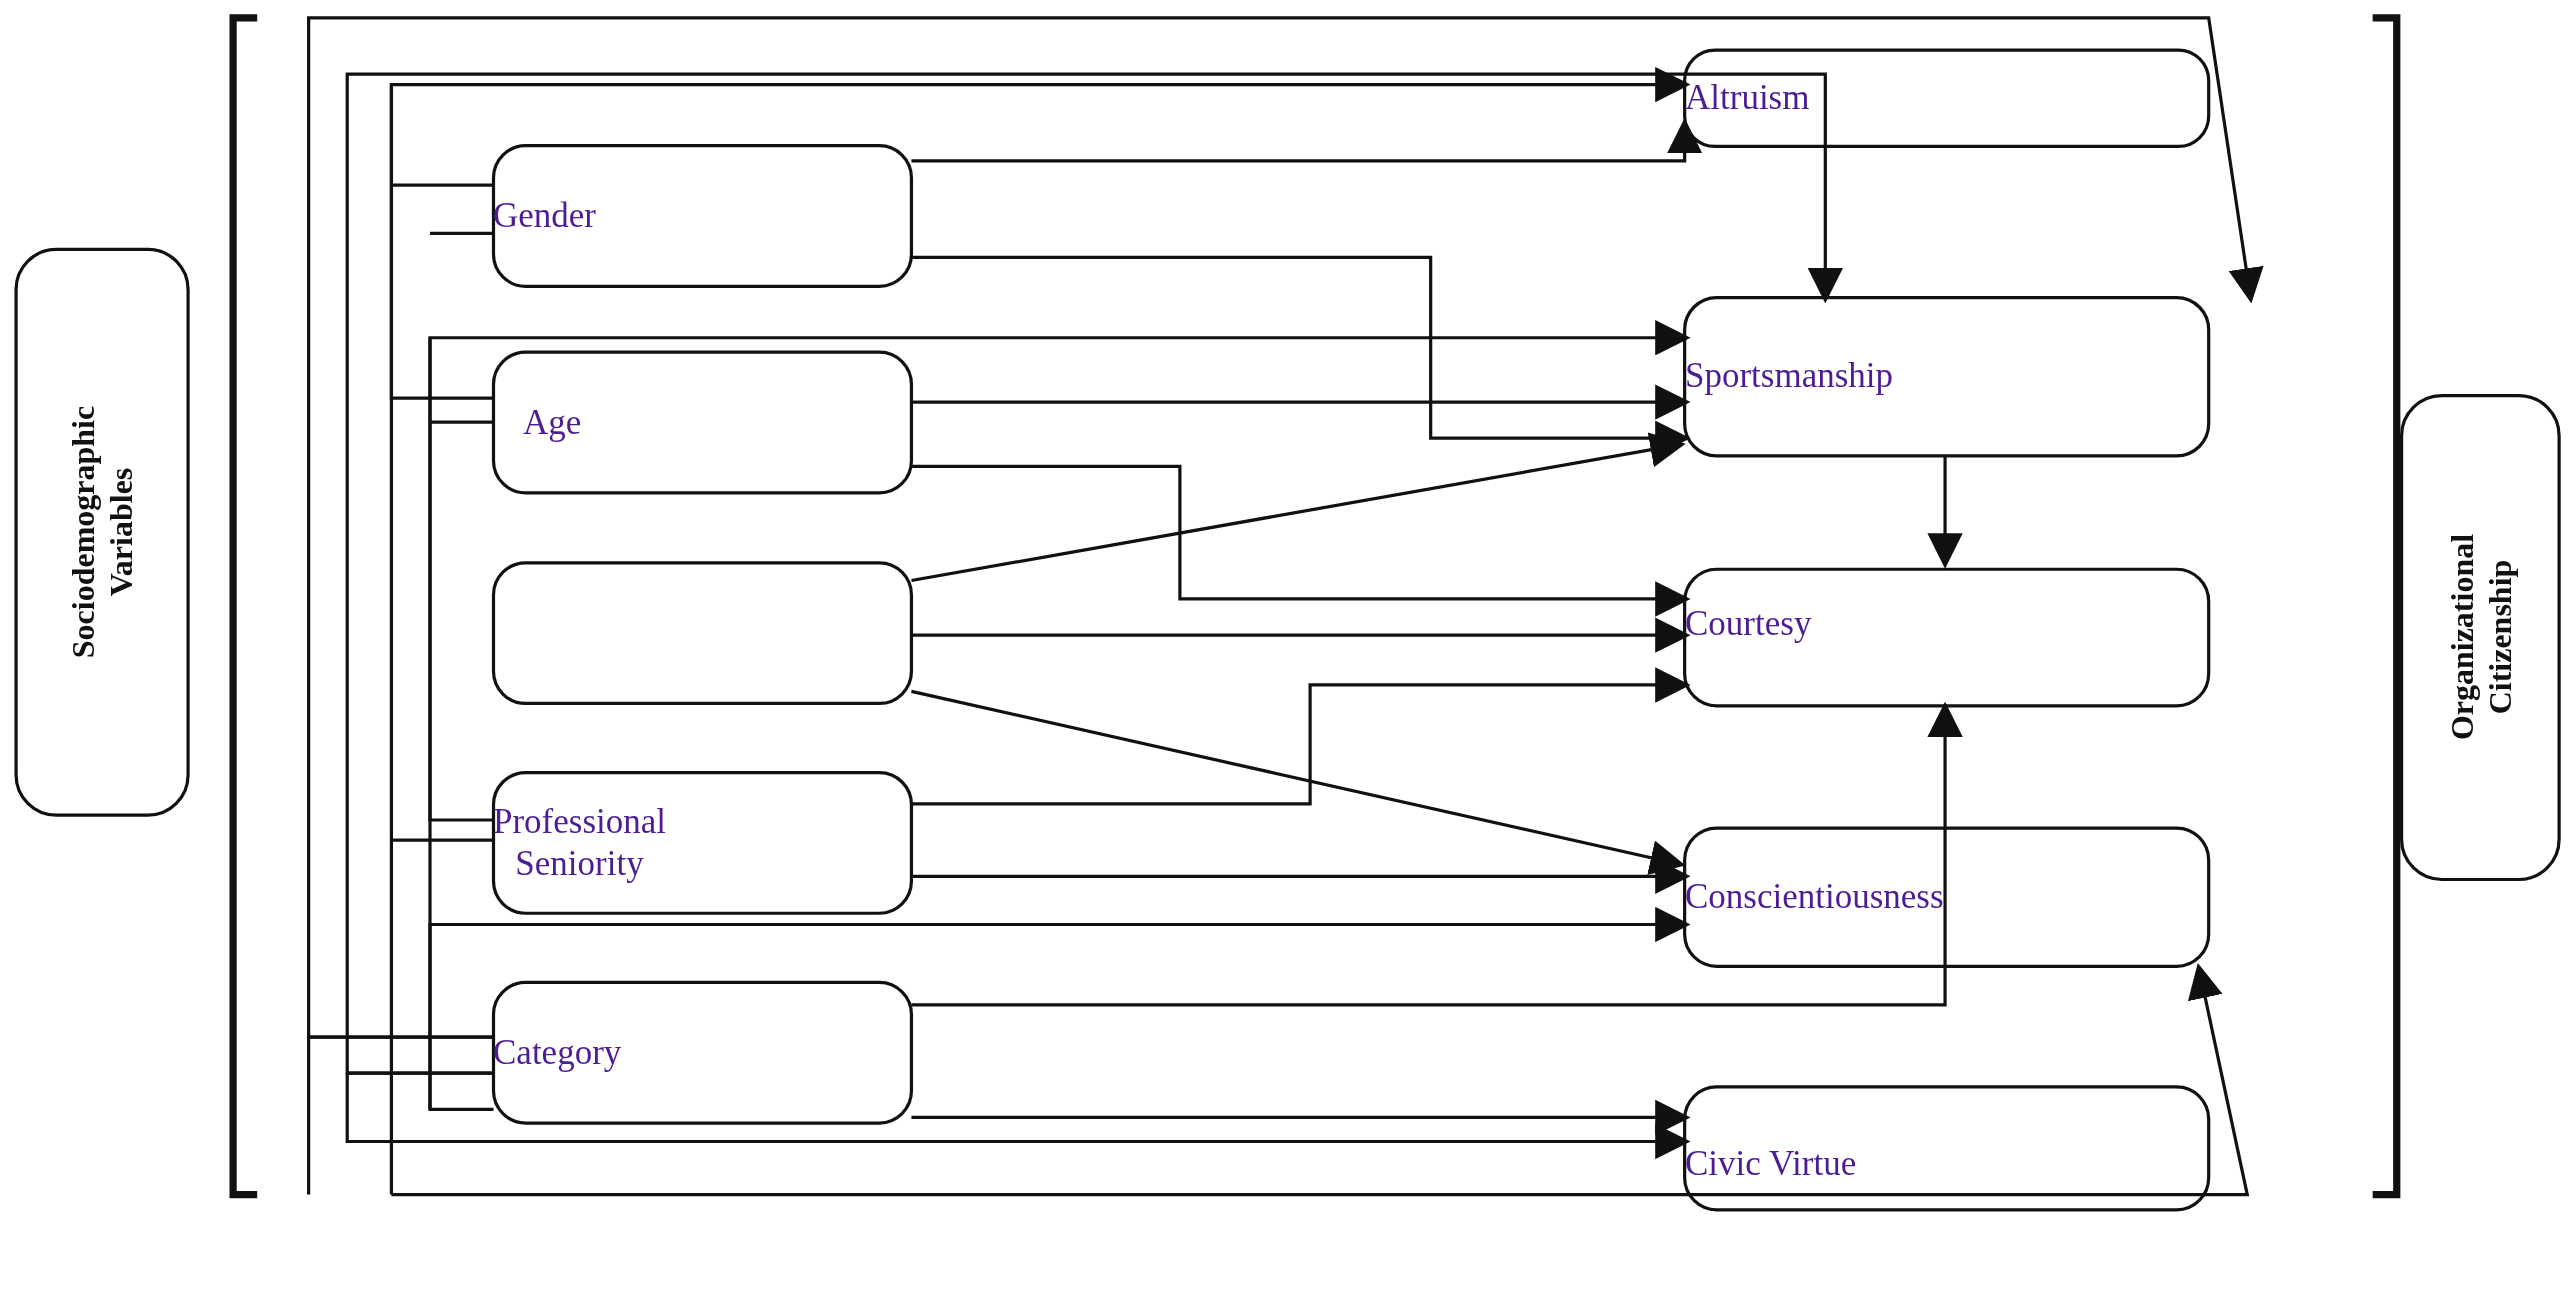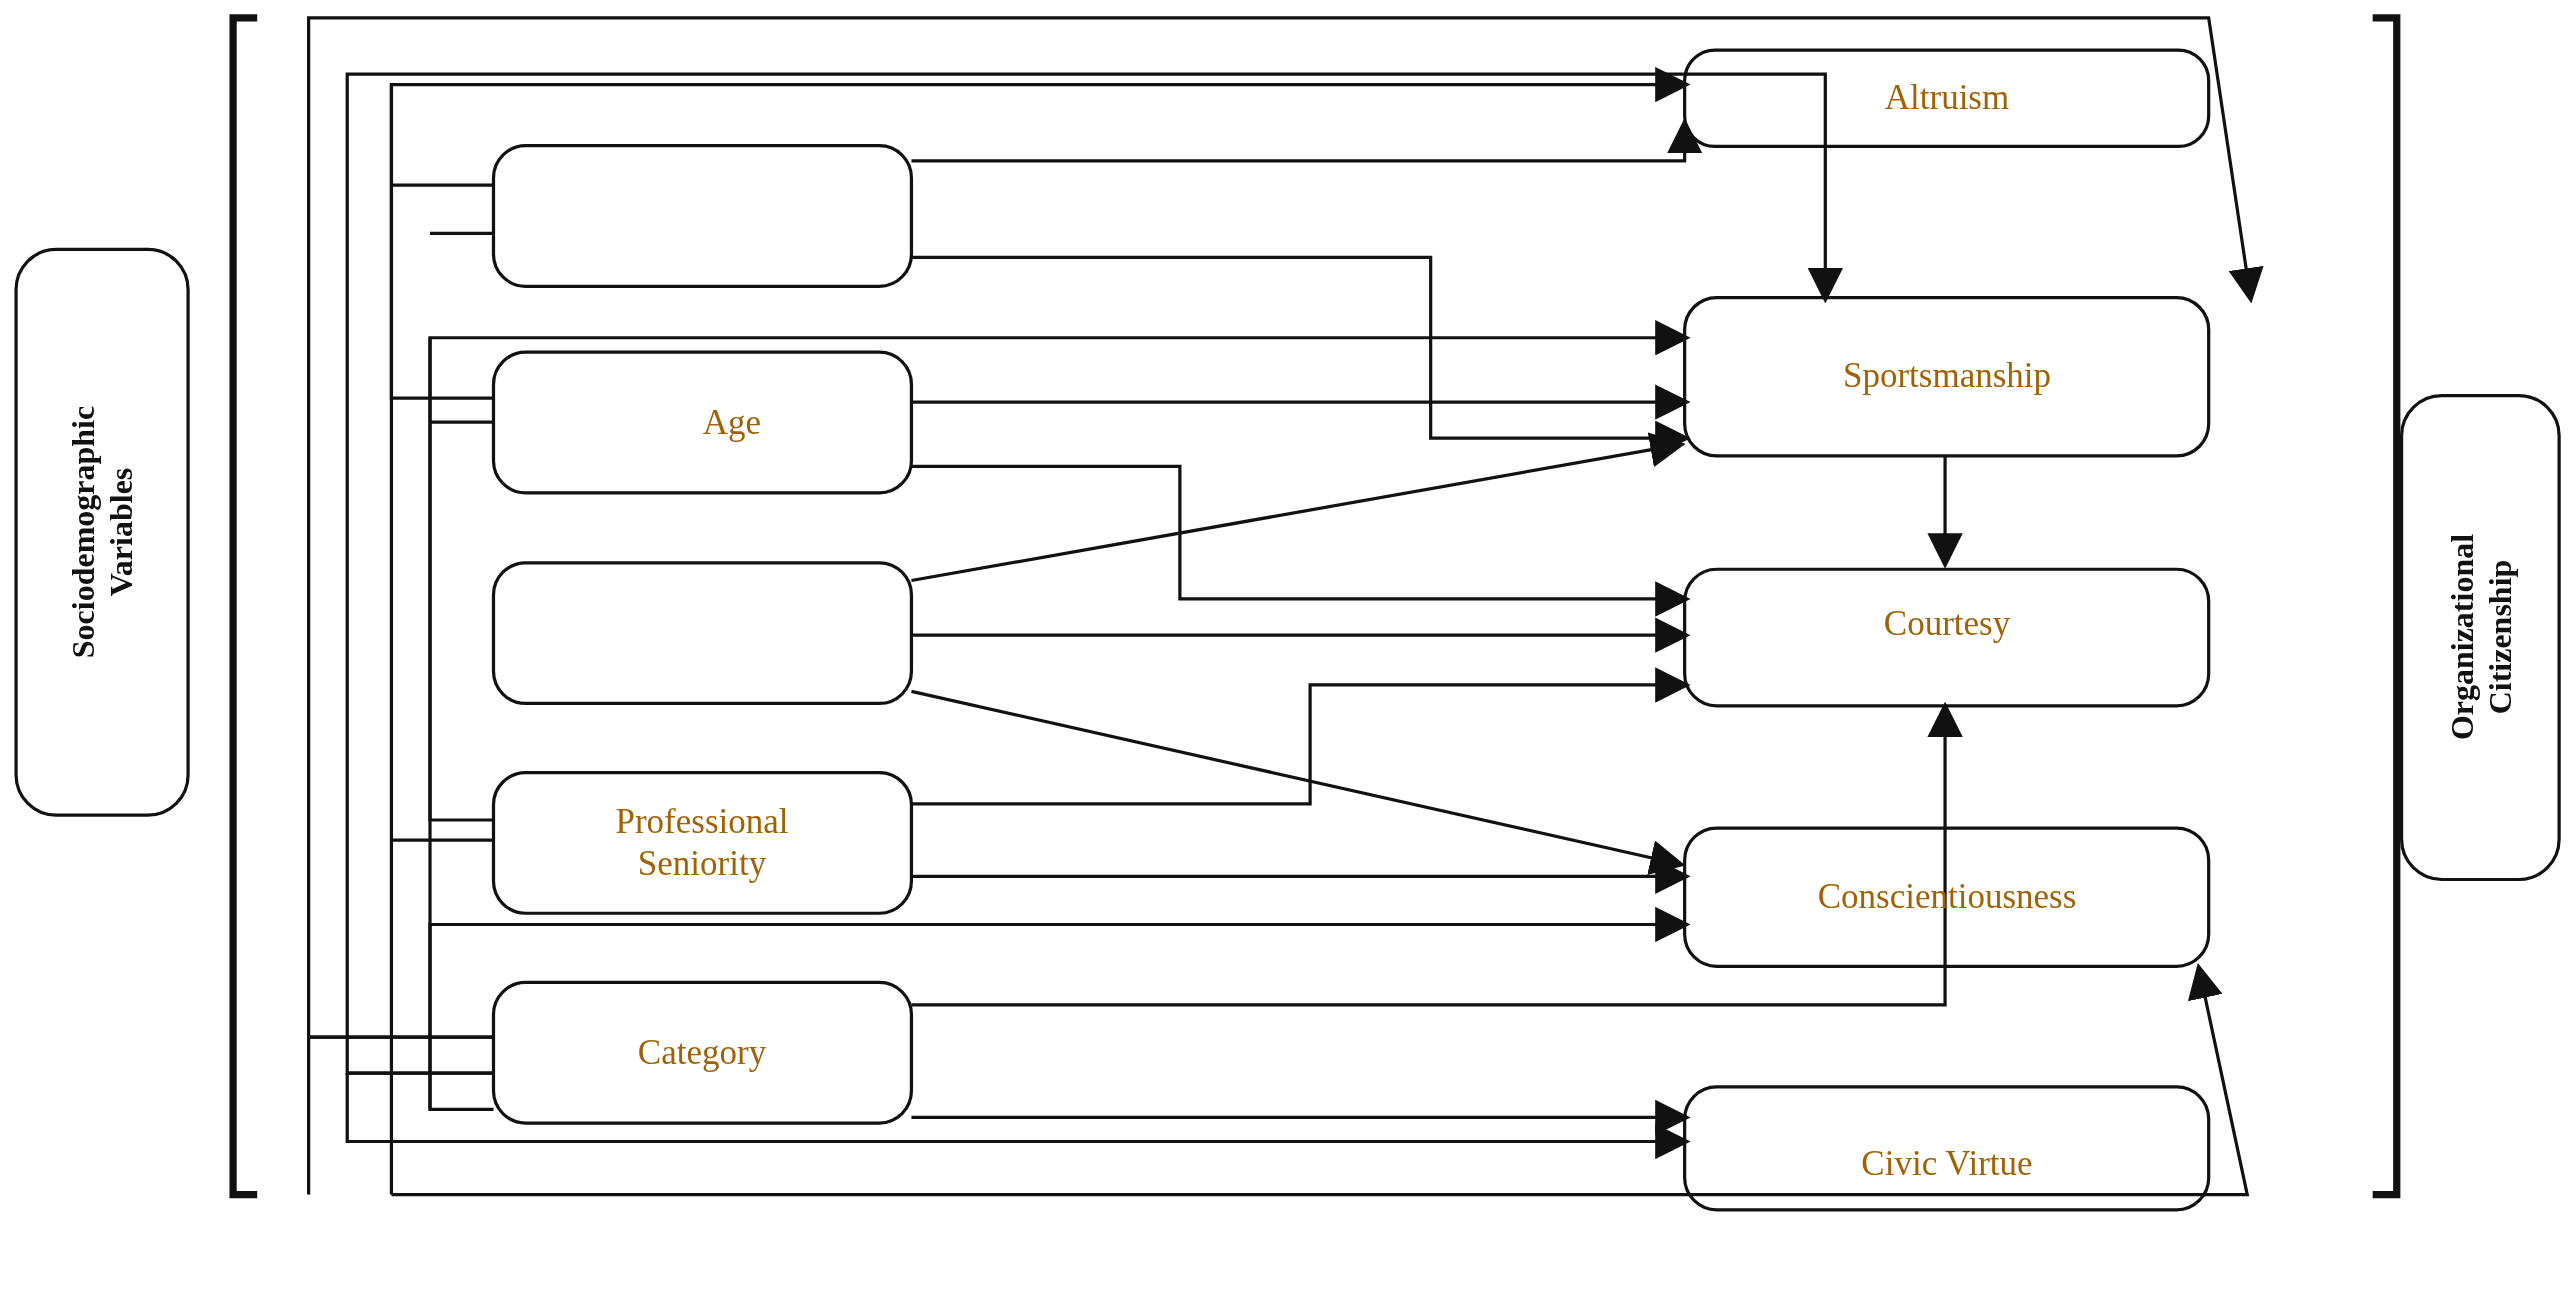--- a/index.html
+++ b/index.html
@@ -1,24 +1,24 @@
 <!DOCTYPE html>
 <html style="font-size:13px"><head>
 <meta charset="utf-8">
 <style>
   html,body{margin:0;padding:0;background:#ffffff;}
   body{font-family:"Liberation Serif", serif;}
   #stage{position:relative;width:2576px;height:1292px;background:#fff;overflow:hidden;}
   #stage svg{position:absolute;left:0;top:0;width:2576px;height:1292px;}
   .node-label{
     position:absolute;
-    display:flex;align-items:center;justify-content:center;
+    display:flex;align-items:center;justify-content:flex-start;
     text-align:center;
     font-family:"Liberation Serif", serif;
-    font-size:35px;color:#a16207;
+    font-size:35px;color:#4c1d95;
     line-height:1.18;
     pointer-events:none;
     white-space:pre-line;
   }
   .group-label{
     position:absolute;
     display:flex;align-items:center;justify-content:center;
     text-align:center;
     font-family:"Liberation Serif", serif;
     font-weight:bold;
@@ -129,20 +129,23 @@
   <div class="group-label rot" style="left:16px; top:249px; width:172px; height:566px;">
     <span>Sociodemographic
 Variables</span>
   </div>
 
   <div class="group-label rot" style="left:2402px; top:395px; width:158px; height:484px;">
     <span>Organizational
 Citizenship</span>
   </div>
 
+  <div class="node-label" style="left:493px; top:145px; width:418px; height:141px;">
+    <span>Gender</span>
+  </div>
   <div class="node-label" style="left:493px; top:352px; width:418px; height:141px;padding-left:30px;">
     <span>Age</span>
   </div>
   <div class="node-label" style="left:493px; top:772px; width:418px; height:141px;">
     <span>Professional
 Seniority</span>
   </div>
   <div class="node-label" style="left:493px; top:982px; width:418px; height:141px;">
     <span>Category</span>
   </div>

